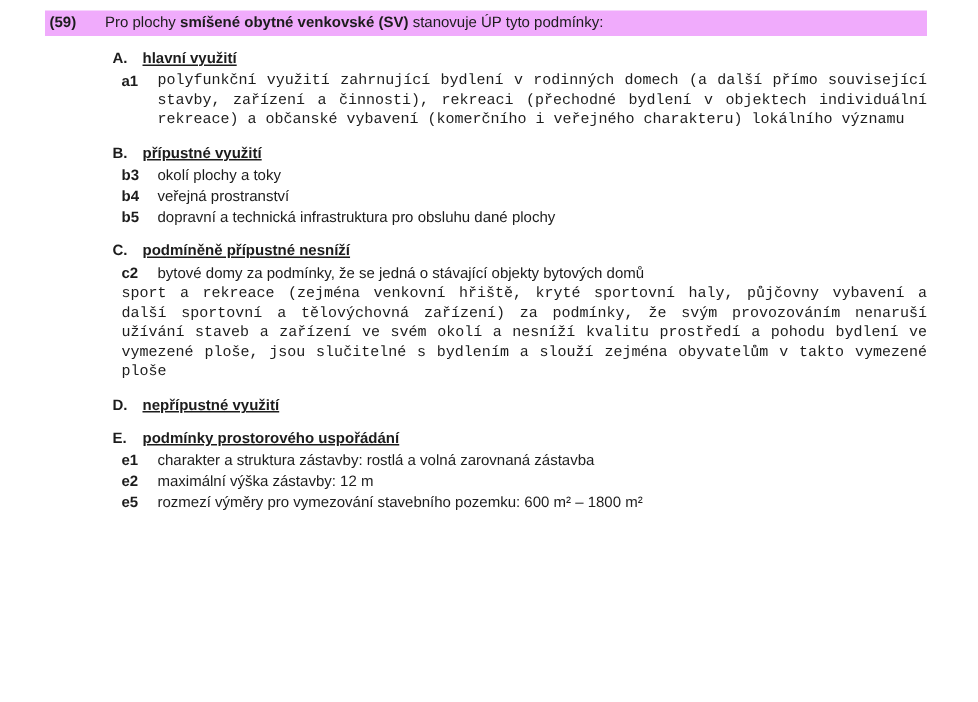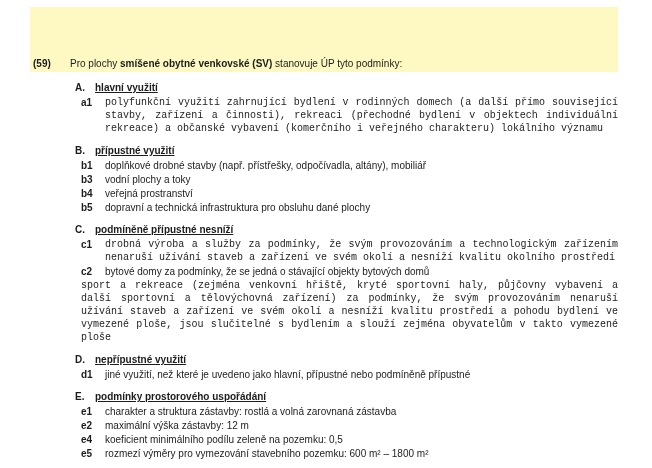--- a/index.html
+++ b/index.html
@@ -7,29 +7,29 @@
   body {
     width: 652px; height: 468px;
     background: #ffffff;
     font-family: "Liberation Sans", sans-serif;
     color: #1c1c1c;
     overflow: hidden;
   }
   .page { padding: 7px 34px 0 30px; width: 652px; }
 
   .header-bar {
-    background: #fef9c3;
+    background: #f0abfc;
     display: flex;
     align-items: baseline;
     padding: 2px 3px 2px 3px;
     font-size: 10px;
     line-height: 13px;
   }
   .para-num { font-weight: bold; width: 37px; flex-shrink: 0; }
-  .intro { flex: 1; margin-top: 48px; }
+  .intro { flex: 1; }
   .intro .b { font-weight: bold; }
 
   .content { padding-left: 40px; }
 
   .section { margin-top: 9px; }
   .section-head {
     display: flex;
     font-weight: bold;
     font-size: 10px;
     line-height: 13px;
@@ -75,90 +75,72 @@
       </div>
     </div>
 
     <div class="section">
       <div class="section-head">
         <span class="section-letter">B.</span>
         <span class="section-title">přípustné využití</span>
       </div>
       <div class="items">
         <div class="item">
-          <span class="item-label">b1</span>
-          <span class="item-text">doplňkové drobné stavby (např. přístřešky, odpočívadla, altány), mobiliář</span>
-        </div>
-        <div class="item">
           <span class="item-label">b3</span>
-          <span class="item-text">vodní plochy a toky</span>
+          <span class="item-text">okolí plochy a toky</span>
         </div>
         <div class="item">
           <span class="item-label">b4</span>
           <span class="item-text">veřejná prostranství</span>
         </div>
         <div class="item">
           <span class="item-label">b5</span>
           <span class="item-text">dopravní a technická infrastruktura pro obsluhu dané plochy</span>
         </div>
       </div>
     </div>
 
     <div class="section">
       <div class="section-head">
         <span class="section-letter">C.</span>
         <span class="section-title">podmíněně přípustné nesníží</span>
       </div>
       <div class="items">
         <div class="item">
-          <span class="item-label">c1</span>
-          <span class="item-text justify">drobná výroba a služby za podmínky, že svým provozováním a technologickým zařízením nenaruší užívání staveb a zařízení ve svém okolí a nesníží kvalitu okolního prostředí</span>
-        </div>
-        <div class="item">
           <span class="item-label">c2</span>
           <span class="item-text">bytové domy za podmínky, že se jedná o stávající objekty bytových domů</span>
         </div>
         <div class="item">
           <span class="item-text justify">sport a rekreace (zejména venkovní hřiště, kryté sportovní haly, půjčovny vybavení a další sportovní a tělovýchovná zařízení) za podmínky, že svým provozováním nenaruší užívání staveb a zařízení ve svém okolí a nesníží kvalitu prostředí a pohodu bydlení ve vymezené ploše, jsou slučitelné s bydlením a slouží zejména obyvatelům v takto vymezené ploše</span>
         </div>
       </div>
     </div>
 
     <div class="section">
       <div class="section-head">
         <span class="section-letter">D.</span>
         <span class="section-title">nepřípustné využití</span>
-      </div>
-      <div class="items">
-        <div class="item">
-          <span class="item-label">d1</span>
-          <span class="item-text">jiné využití, než které je uvedeno jako hlavní, přípustné nebo podmíněně přípustné</span>
-        </div>
       </div>
     </div>
 
     <div class="section">
       <div class="section-head">
         <span class="section-letter">E.</span>
         <span class="section-title">podmínky prostorového uspořádání</span>
       </div>
       <div class="items">
         <div class="item">
           <span class="item-label">e1</span>
           <span class="item-text">charakter a struktura zástavby: rostlá a volná zarovnaná zástavba</span>
         </div>
         <div class="item">
           <span class="item-label">e2</span>
           <span class="item-text">maximální výška zástavby: 12 m</span>
         </div>
         <div class="item">
-          <span class="item-label">e4</span>
-          <span class="item-text">koeficient minimálního podílu zeleně na pozemku: 0,5</span>
-        </div>
-        <div class="item">
           <span class="item-label">e5</span>
           <span class="item-text">rozmezí výměry pro vymezování stavebního pozemku: 600 m² – 1800 m²</span>
         </div>
       </div>
     </div>
 
   </div>
 </div>
 
 </body></html>

